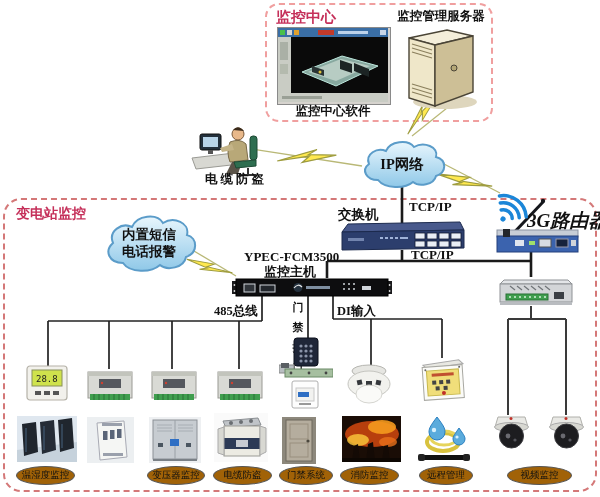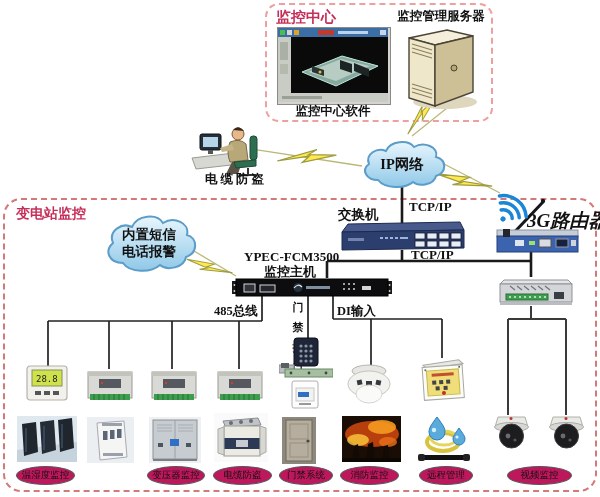--- a/index.html
+++ b/index.html
@@ -4,21 +4,21 @@
 <style>
   html,body{margin:0;padding:0;background:#fff;}
   #stage{position:relative;width:600px;height:497px;background:#fff;overflow:hidden;
          font-family:"Liberation Serif",serif;}
   .abs{position:absolute;}
   .lbl{font-weight:bold;color:#111;white-space:nowrap;}
   .red{color:#c5305a;}
   .dashbox{border:2px dashed #f09f9f;border-radius:14px;}
   .dashbox2{border:2.5px dashed #d47878;border-radius:18px;}
   .oval{border:1.2px solid #555;border-radius:50%;display:flex;align-items:center;
-        justify-content:center;font-size:9.5px;color:#111;background:#be185d;}
+        justify-content:center;font-size:9.5px;color:#111;background:#a16207;}
   .cloudtxt{display:flex;flex-direction:column;align-items:center;justify-content:center;
         width:100%;height:100%;font-weight:bold;color:#111;}
   .vtext{width:14px;font-size:11px;line-height:20px;font-weight:bold;color:#111;
         word-break:break-all;text-align:center;}
   svg{display:block;}
 </style>
 </head>
 <body>
 
 <div id="stage">

